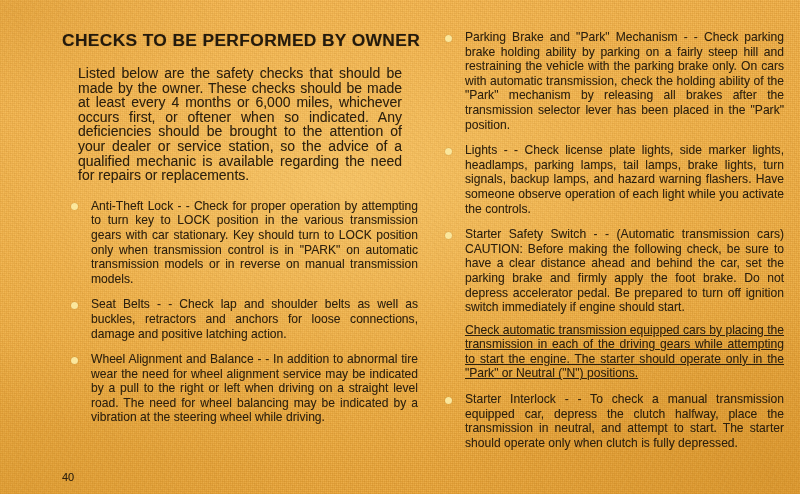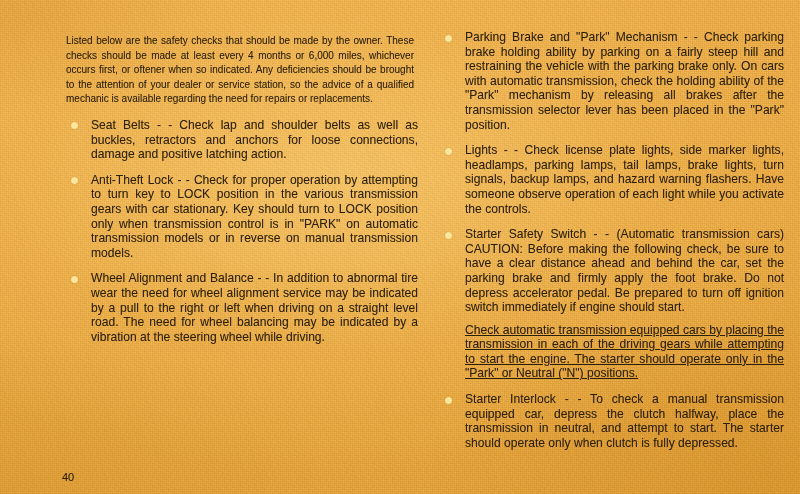--- a/index.html
+++ b/index.html
@@ -59,24 +59,24 @@
     font-weight: bold;
     letter-spacing: 0.35px;
     color: #241a0c;
     margin: 0 0 3px 0;
     line-height: 1.15;
     white-space: nowrap;
     text-shadow: 0 0 1px rgba(60,38,8,0.35);
   }
 
   .intro {
-    font-size: 10px;
+    font-size: 14px;
     line-height: 14.6px;
     color: #2b1f0e;
-    margin: 4px;
+    margin: 16px;
     text-align: justify;
     text-justify: inter-word;
     text-shadow: 0 0 0.6px rgba(70,45,10,0.30);
   }
 
   ul.checklist {
     list-style: none;
     margin: 0;
     padding: 0;
   }
@@ -120,31 +120,32 @@
   }
 </style>
 </head>
 <body>
 
 <div id="page">
   <div id="grain"></div>
 
   <div class="col" id="col-left">
 
+    <h1 class="page-title">CHECKS TO BE PERFORMED BY OWNER</h1>
 
     <p class="intro">Listed below are the safety checks that should be made by the owner. These checks should be made at least every 4 months or 6,000 miles, whichever occurs first, or oftener when so indicated. Any deficiencies should be brought to the attention of your dealer or service station, so the advice of a qualified mechanic is available regarding the need for repairs or replacements.</p>
 
     <ul class="checklist">
       <li>
         <span class="bullet"></span>
-        <span>Seat Belts - - Check lap and shoulder belts as well as buckles, retractors and anchors for loose connections, damage and positive latching action.</span>
+        <span>Anti-Theft Lock - - Check for proper operation by attempting to turn key to LOCK position in the various transmission gears with car stationary. Key should turn to LOCK position only when transmission control is in "PARK" on automatic transmission models or in reverse on manual transmission models.</span>
       </li>
       <li>
         <span class="bullet"></span>
-        <span>Anti-Theft Lock - - Check for proper operation by attempting to turn key to LOCK position in the various transmission gears with car stationary. Key should turn to LOCK position only when transmission control is in "PARK" on automatic transmission models or in reverse on manual transmission models.</span>
+        <span>Seat Belts - - Check lap and shoulder belts as well as buckles, retractors and anchors for loose connections, damage and positive latching action.</span>
       </li>
       <li>
         <span class="bullet"></span>
         <span>Wheel Alignment and Balance - - In addition to abnormal tire wear the need for wheel alignment service may be indicated by a pull to the right or left when driving on a straight level road. The need for wheel balancing may be indicated by a vibration at the steering wheel while driving.</span>
       </li>
     </ul>
   </div>
 
   <div class="col" id="col-right">
     <ul class="checklist">

